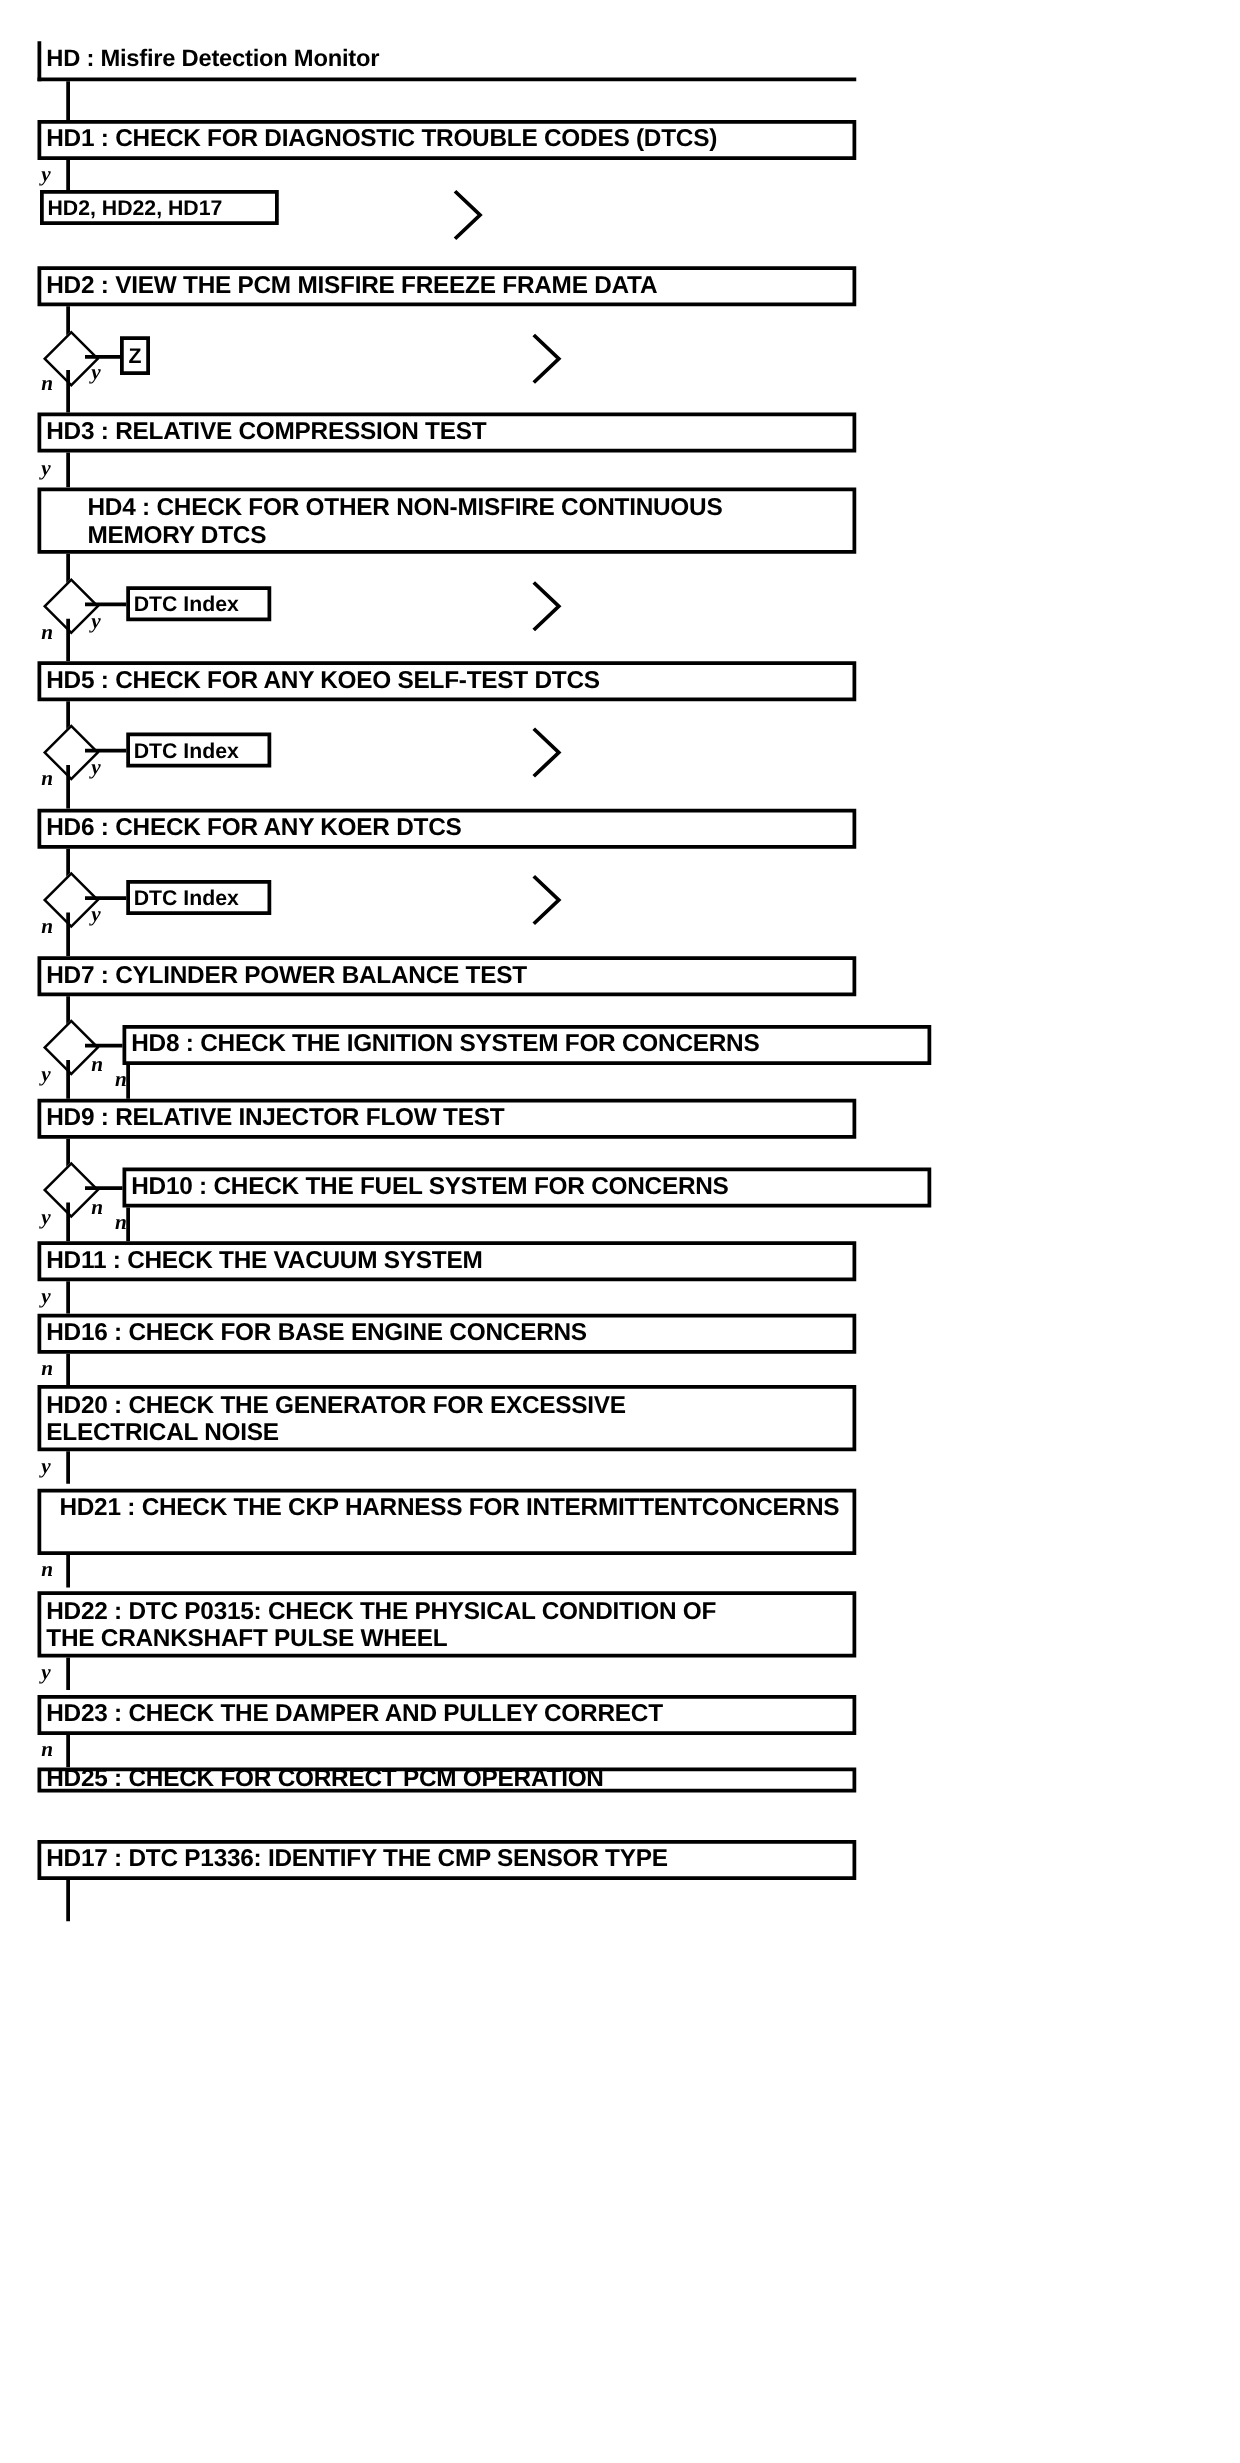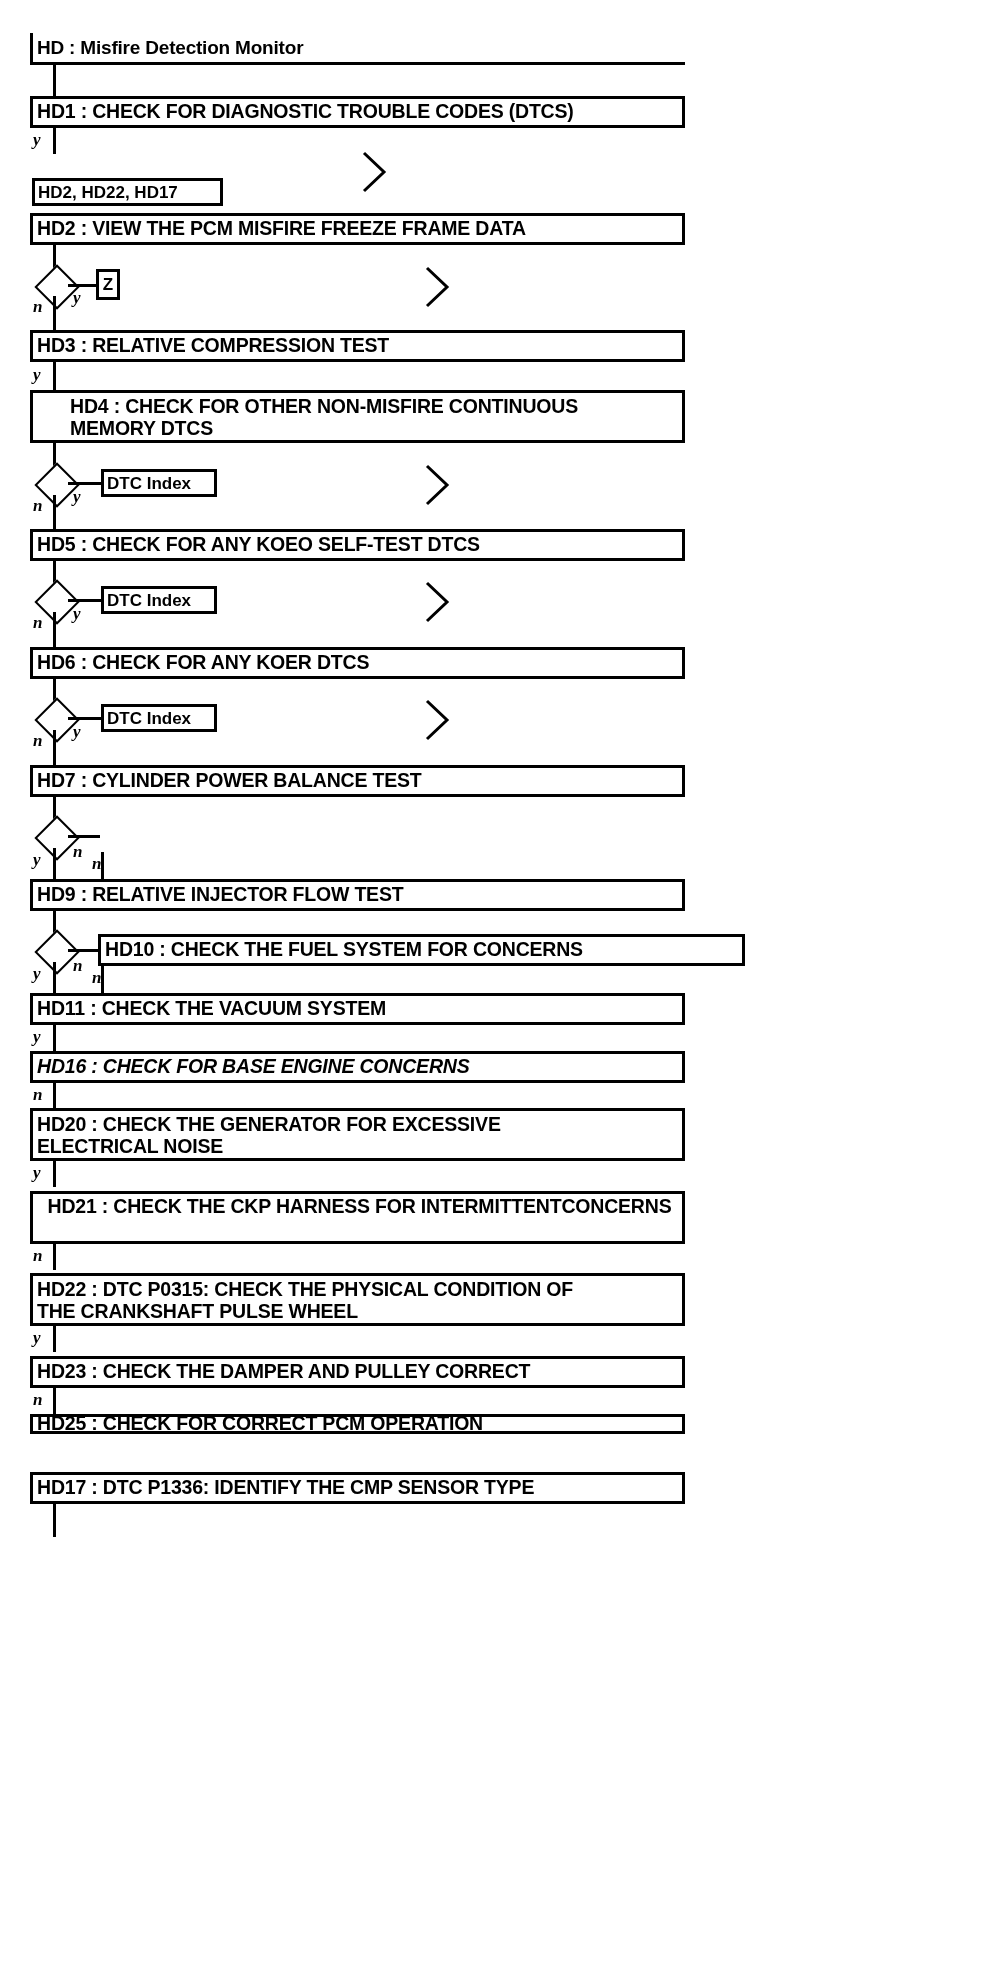--- a/index.html
+++ b/index.html
@@ -92,21 +92,21 @@
     <span class="txt">HD : Misfire Detection Monitor</span>
   </div>
   <div class="vline" style="left:53px;top:65px;height:33px;"></div>
 
   <div class="node step" style="left:30px;top:96px;width:655px;height:32px;">
     <span class="txt">HD1 : CHECK FOR DIAGNOSTIC TROUBLE CODES (DTCS)</span>
   </div>
   <div class="vline" style="left:53px;top:128px;height:26px;"></div>
   <div class="lbl" style="left:33px;top:131px;">y</div>
 
-  <div class="small-box" style="left:32px;top:152px;width:191px;height:28px;margin-top:26px;">
+  <div class="small-box" style="left:32px;top:152px;width:191px;height:28px;">
     <span class="txt">HD2, HD22, HD17</span>
   </div>
   <div class="chev" style="left:360px;top:150px;">
     <svg width="30" height="44" viewBox="0 0 30 44">
         <polyline points="4,3 24,22 4,41" fill="none" stroke="#000" stroke-width="3"></polyline>
       </svg>
   </div>
 
   <div class="node step" style="left:30px;top:213px;width:655px;height:32px;">
     <span class="txt">HD2 : VIEW THE PCM MISFIRE FREEZE FRAME DATA</span>
@@ -187,20 +187,23 @@
       </svg>
   </div>
 
   <div class="node step" style="left:30px;top:765px;width:655px;height:32px;">
     <span class="txt">HD7 : CYLINDER POWER BALANCE TEST</span>
   </div>
   <div class="vline" style="left:53px;top:797px;height:26px;"></div>
   <div class="diamond" style="left:40.5px;top:822px;"></div>
   <div class="hline" style="left:68px;top:835px;width:32px;"></div>
 
+  <div class="node step" style="left:98px;top:820px;width:647px;height:32px;">
+    <span class="txt">HD8 : CHECK THE IGNITION SYSTEM FOR CONCERNS</span>
+  </div>
   <div class="lbl" style="left:73px;top:843px;">n</div>
   <div class="lbl" style="left:33px;top:851px;">y</div>
   <div class="vline" style="left:53px;top:848px;height:32px;"></div>
   <div class="vline" style="left:101px;top:852px;height:28px;"></div>
   <div class="lbl" style="left:92px;top:855px;">n</div>
 
   <div class="node step" style="left:30px;top:879px;width:655px;height:32px;">
     <span class="txt">HD9 : RELATIVE INJECTOR FLOW TEST</span>
   </div>
   <div class="vline" style="left:53px;top:911px;height:26px;"></div>
@@ -215,21 +218,21 @@
   <div class="vline" style="left:53px;top:962px;height:32px;"></div>
   <div class="vline" style="left:101px;top:966px;height:28px;"></div>
   <div class="lbl" style="left:92px;top:969px;">n</div>
 
   <div class="node step" style="left:30px;top:993px;width:655px;height:32px;">
     <span class="txt">HD11 : CHECK THE VACUUM SYSTEM</span>
   </div>
   <div class="vline" style="left:53px;top:1025px;height:26px;"></div>
   <div class="lbl" style="left:33px;top:1028px;">y</div>
 
-  <div class="node step" style="left:30px;top:1051px;width:655px;height:32px;font-style:italic;">
+  <div class="node step" style="left:30px;top:1051px;width:655px;height:32px;">
     <span class="txt">HD16 : CHECK FOR BASE ENGINE CONCERNS</span>
   </div>
   <div class="vline" style="left:53px;top:1083px;height:26px;"></div>
   <div class="lbl" style="left:33px;top:1086px;">n</div>
 
   <div class="node step two-line" style="left:30px;top:1108px;width:655px;height:53px;flex-direction:column;justify-content:center;">
     <span class="txt">HD20 : CHECK THE GENERATOR FOR EXCESSIVE</span>
     <span class="txt">ELECTRICAL NOISE</span>
   </div>
   <div class="vline" style="left:53px;top:1161px;height:26px;"></div>

